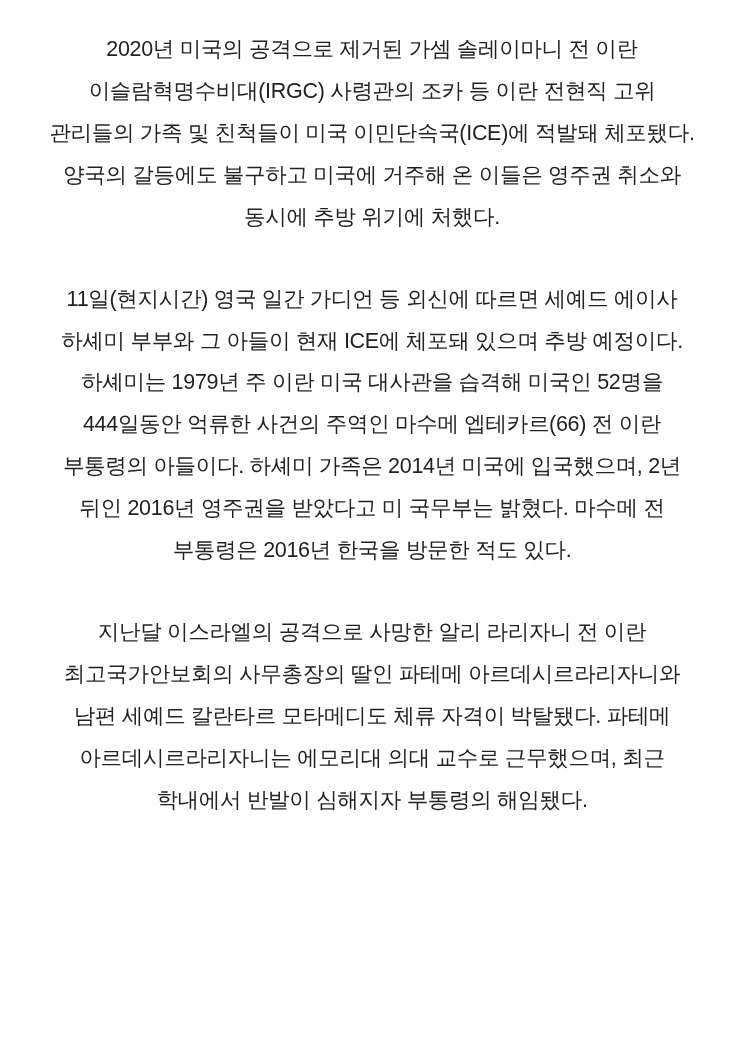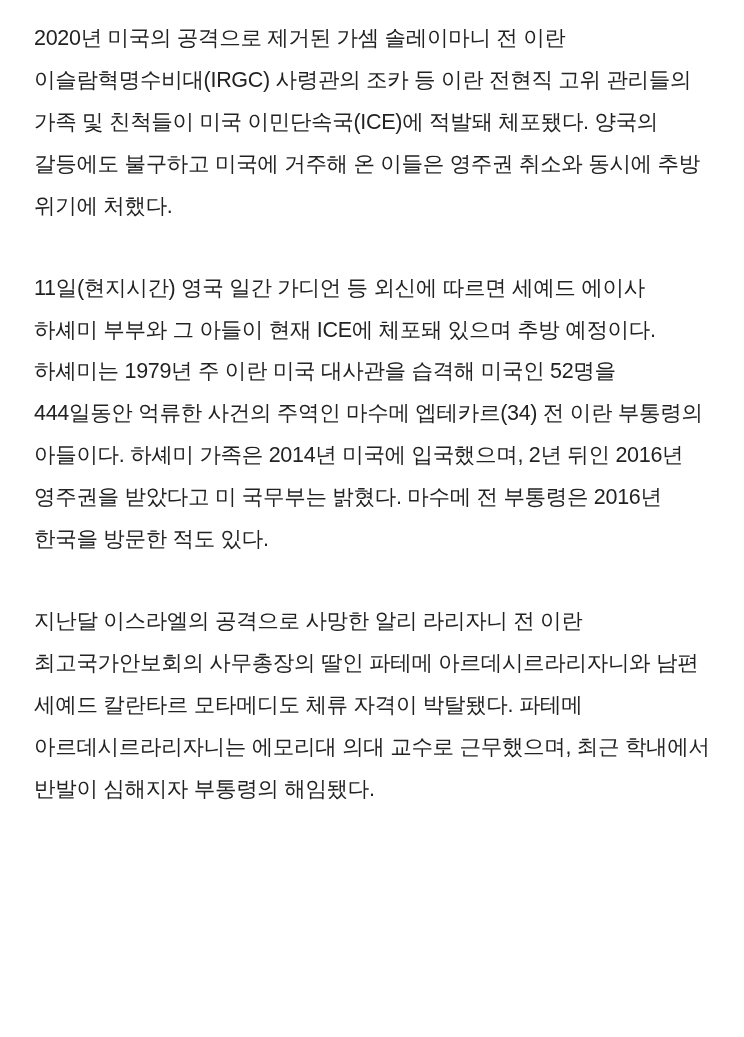--- a/index.html
+++ b/index.html
@@ -17,28 +17,28 @@
   .article {
     box-sizing: border-box;
     width: 744px;
     padding: 14px 30px 0 30px;
   }
   .para {
     font-size: 21.5px;
     line-height: 1.95;
     letter-spacing: -0.3px;
     color: #222222;
-    margin: 4px;
+    margin: 15px;
     word-break: keep-all;
-    text-align: left;
+    text-align: center;
   }
   .para + .para {
     margin-top: 40px;
   }
 </style>
 </head>
 <body>
 
 <div class="article">
   <p class="para">2020년 미국의 공격으로 제거된 가셈 솔레이마니 전 이란 이슬람혁명수비대(IRGC) 사령관의 조카 등 이란 전현직 고위 관리들의 가족 및 친척들이 미국 이민단속국(ICE)에 적발돼 체포됐다. 양국의 갈등에도 불구하고 미국에 거주해 온 이들은 영주권 취소와 동시에 추방 위기에 처했다.</p>
-  <p class="para">11일(현지시간) 영국 일간 가디언 등 외신에 따르면 세예드 에이사 하셰미 부부와 그 아들이 현재 ICE에 체포돼 있으며 추방 예정이다. 하셰미는 1979년 주 이란 미국 대사관을 습격해 미국인 52명을 444일동안 억류한 사건의 주역인 마수메 엡테카르(34) 전 이란 부통령의 아들이다. 하셰미 가족은 2014년 미국에 입국했으며, 2년 뒤인 2016년 영주권을 받았다고 미 국무부는 밝혔다. 마수메 전 부통령은 2016년 한국을 방문한 적도 있다.</p>
+  <p class="para">11일(현지시간) 영국 일간 가디언 등 외신에 따르면 세예드 에이사 하셰미 부부와 그 아들이 현재 ICE에 체포돼 있으며 추방 예정이다. 하셰미는 1979년 주 이란 미국 대사관을 습격해 미국인 52명을 444일동안 억류한 사건의 주역인 마수메 엡테카르(66) 전 이란 부통령의 아들이다. 하셰미 가족은 2014년 미국에 입국했으며, 2년 뒤인 2016년 영주권을 받았다고 미 국무부는 밝혔다. 마수메 전 부통령은 2016년 한국을 방문한 적도 있다.</p>
   <p class="para">지난달 이스라엘의 공격으로 사망한 알리 라리자니 전 이란 최고국가안보회의 사무총장의 딸인 파테메 아르데시르라리자니와 남편 세예드 칼란타르 모타메디도 체류 자격이 박탈됐다. 파테메 아르데시르라리자니는 에모리대 의대 교수로 근무했으며, 최근 학내에서 반발이 심해지자 부통령의 해임됐다.</p>
 </div>
 
 </body></html>

